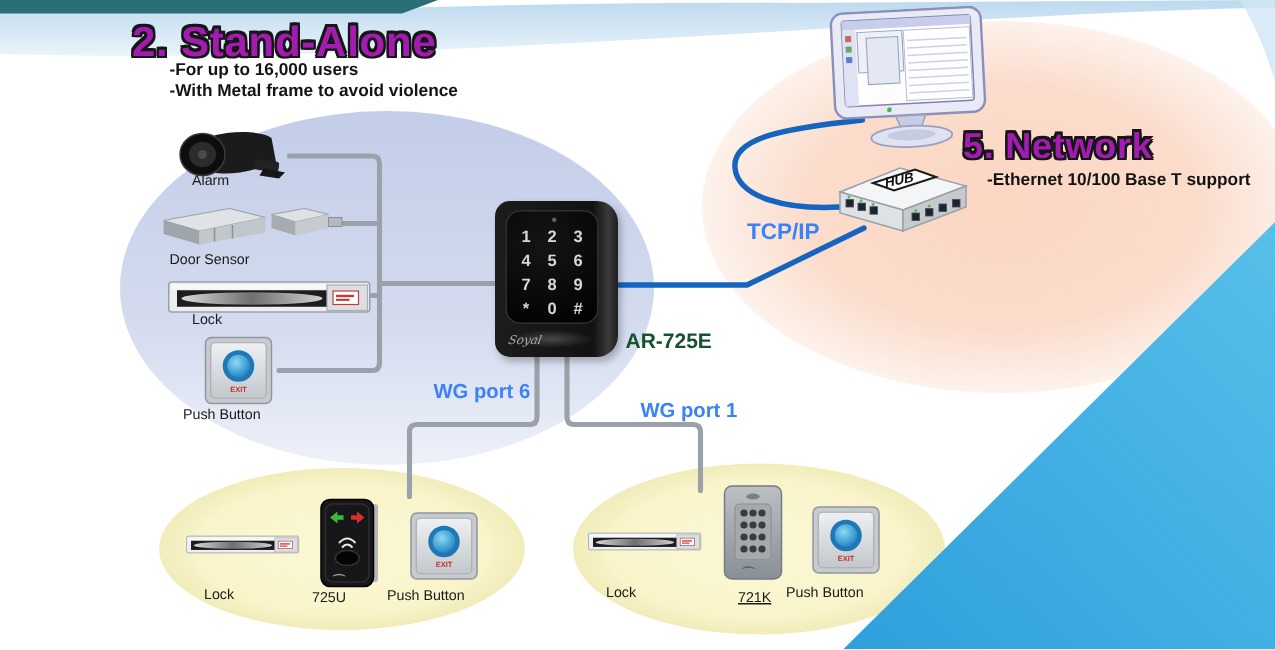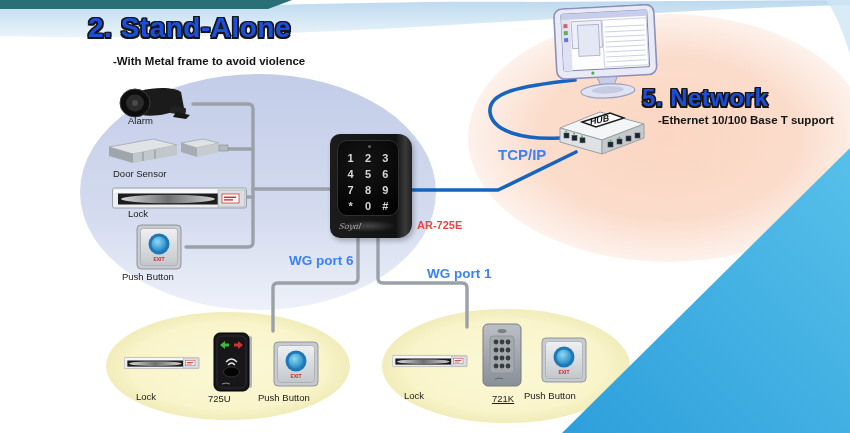--- a/index.html
+++ b/index.html
@@ -5,21 +5,21 @@
   * { margin:0; padding:0; box-sizing:border-box; }
   body { background:#fff; }
   .stage {
     position:relative; width:850px; height:433px; overflow:hidden;
     background:#ffffff; font-family:"Liberation Sans", sans-serif;
   }
   .abs { position:absolute; }
   svg.layer { position:absolute; left:0; top:0; }
 
   .big-title {
-    position:absolute; font-weight:bold; color:#1d4ed8; letter-spacing:.5px; white-space:nowrap;
+    position:absolute; font-weight:bold; color:#a21caf; letter-spacing:.5px; white-space:nowrap;
     text-shadow:-1.5px -1.5px 0 #161616, 1.5px -1.5px 0 #161616, -1.5px 1.5px 0 #161616,
                  1.5px 1.5px 0 #161616, -1.5px 0 0 #161616, 1.5px 0 0 #161616,
                  0 -1.5px 0 #161616, 0 1.5px 0 #161616;
     text-align:center;
   }
   .bullet { position:absolute; font-weight:bold; color:#141414; font-size:11.5px; white-space:nowrap; }
   .blue-label { position:absolute; font-weight:bold; color:#3b82f6; white-space:nowrap; }
   .comp-label { position:absolute; font-size:9.5px; color:#1b1b1b; white-space:nowrap; }
 
   
@@ -36,21 +36,21 @@
   .device-led { position:absolute; left:30px; top:4px; width:3px; height:3px; border-radius:50%; background:#606060; }
   .keys {
     position:absolute; left:4px; top:11px; width:52px;
     display:grid; grid-template-columns:repeat(3,1fr); row-gap:4px;
   }
   .keys span { text-align:center; font-size:11px; font-weight:bold; color:#d6d8db; line-height:12px; }
   .device-sheen { position:absolute; left:10px; bottom:6px; width:56px; height:12px;
     border-radius:50%; background:radial-gradient(ellipse at center, rgba(160,160,170,.35), rgba(0,0,0,0) 70%); }
   .brand-script { position:absolute; left:9px; bottom:7px; font-family:"DejaVu Serif", serif;
     font-style:italic; font-size:8px; color:#a9a9ad; transform:skewX(-12deg); }
-  .device-label { position:absolute; left:417px; top:219px; font-weight:bold; font-size:11px; color:#ef4444; }
+  .device-label { position:absolute; left:417px; top:219px; font-weight:bold; font-size:14px; color:#14532d; }
 
   .tilt { transform:rotate(-3deg); }
 </style>
 </head>
 <body>
 
 <div class="stage">
 
   <svg class="layer" width="850" height="433" viewBox="0 0 850 433">
     <defs>
@@ -102,20 +102,21 @@
       <path d="M378,236 L378,278 Q378,283 383,283 L462,283 Q467,283 467,288 L467,327"></path>
     </g>
 
     <g stroke="#1565c0" stroke-width="3.6" fill="none" stroke-linecap="round" stroke-linejoin="round">
       <path d="M575,80 C520,86 488,92 490,112 C492,132 525,140 560,138"></path>
       <path d="M413,190 L498,190 L576,152"></path>
     </g>
   </svg>
 
   <div class="big-title" style="left:88px; top:12px; font-size:28px;">2. Stand-Alone</div>
+  <div class="bullet" style="left:113px; top:41px;">-For up to 16,000 users</div>
   <div class="bullet" style="left:113px; top:55px;">-With Metal frame to avoid violence</div>
 
   <div class="big-title" style="left:642px; top:84px; font-size:24px;">5. Network</div>
   <div class="bullet" style="left:658px; top:114px;">-Ethernet 10/100 Base T support</div>
 
 
   <div class="blue-label" style="left:498px; top:146px; font-size:15px;">TCP/IP</div>
   <div class="blue-label" style="left:289px; top:253px; font-size:13.5px;">WG port 6</div>
   <div class="blue-label" style="left:386px; top:266px; font-size:13.5px;margin-left:41px;">WG port 1</div>
 

